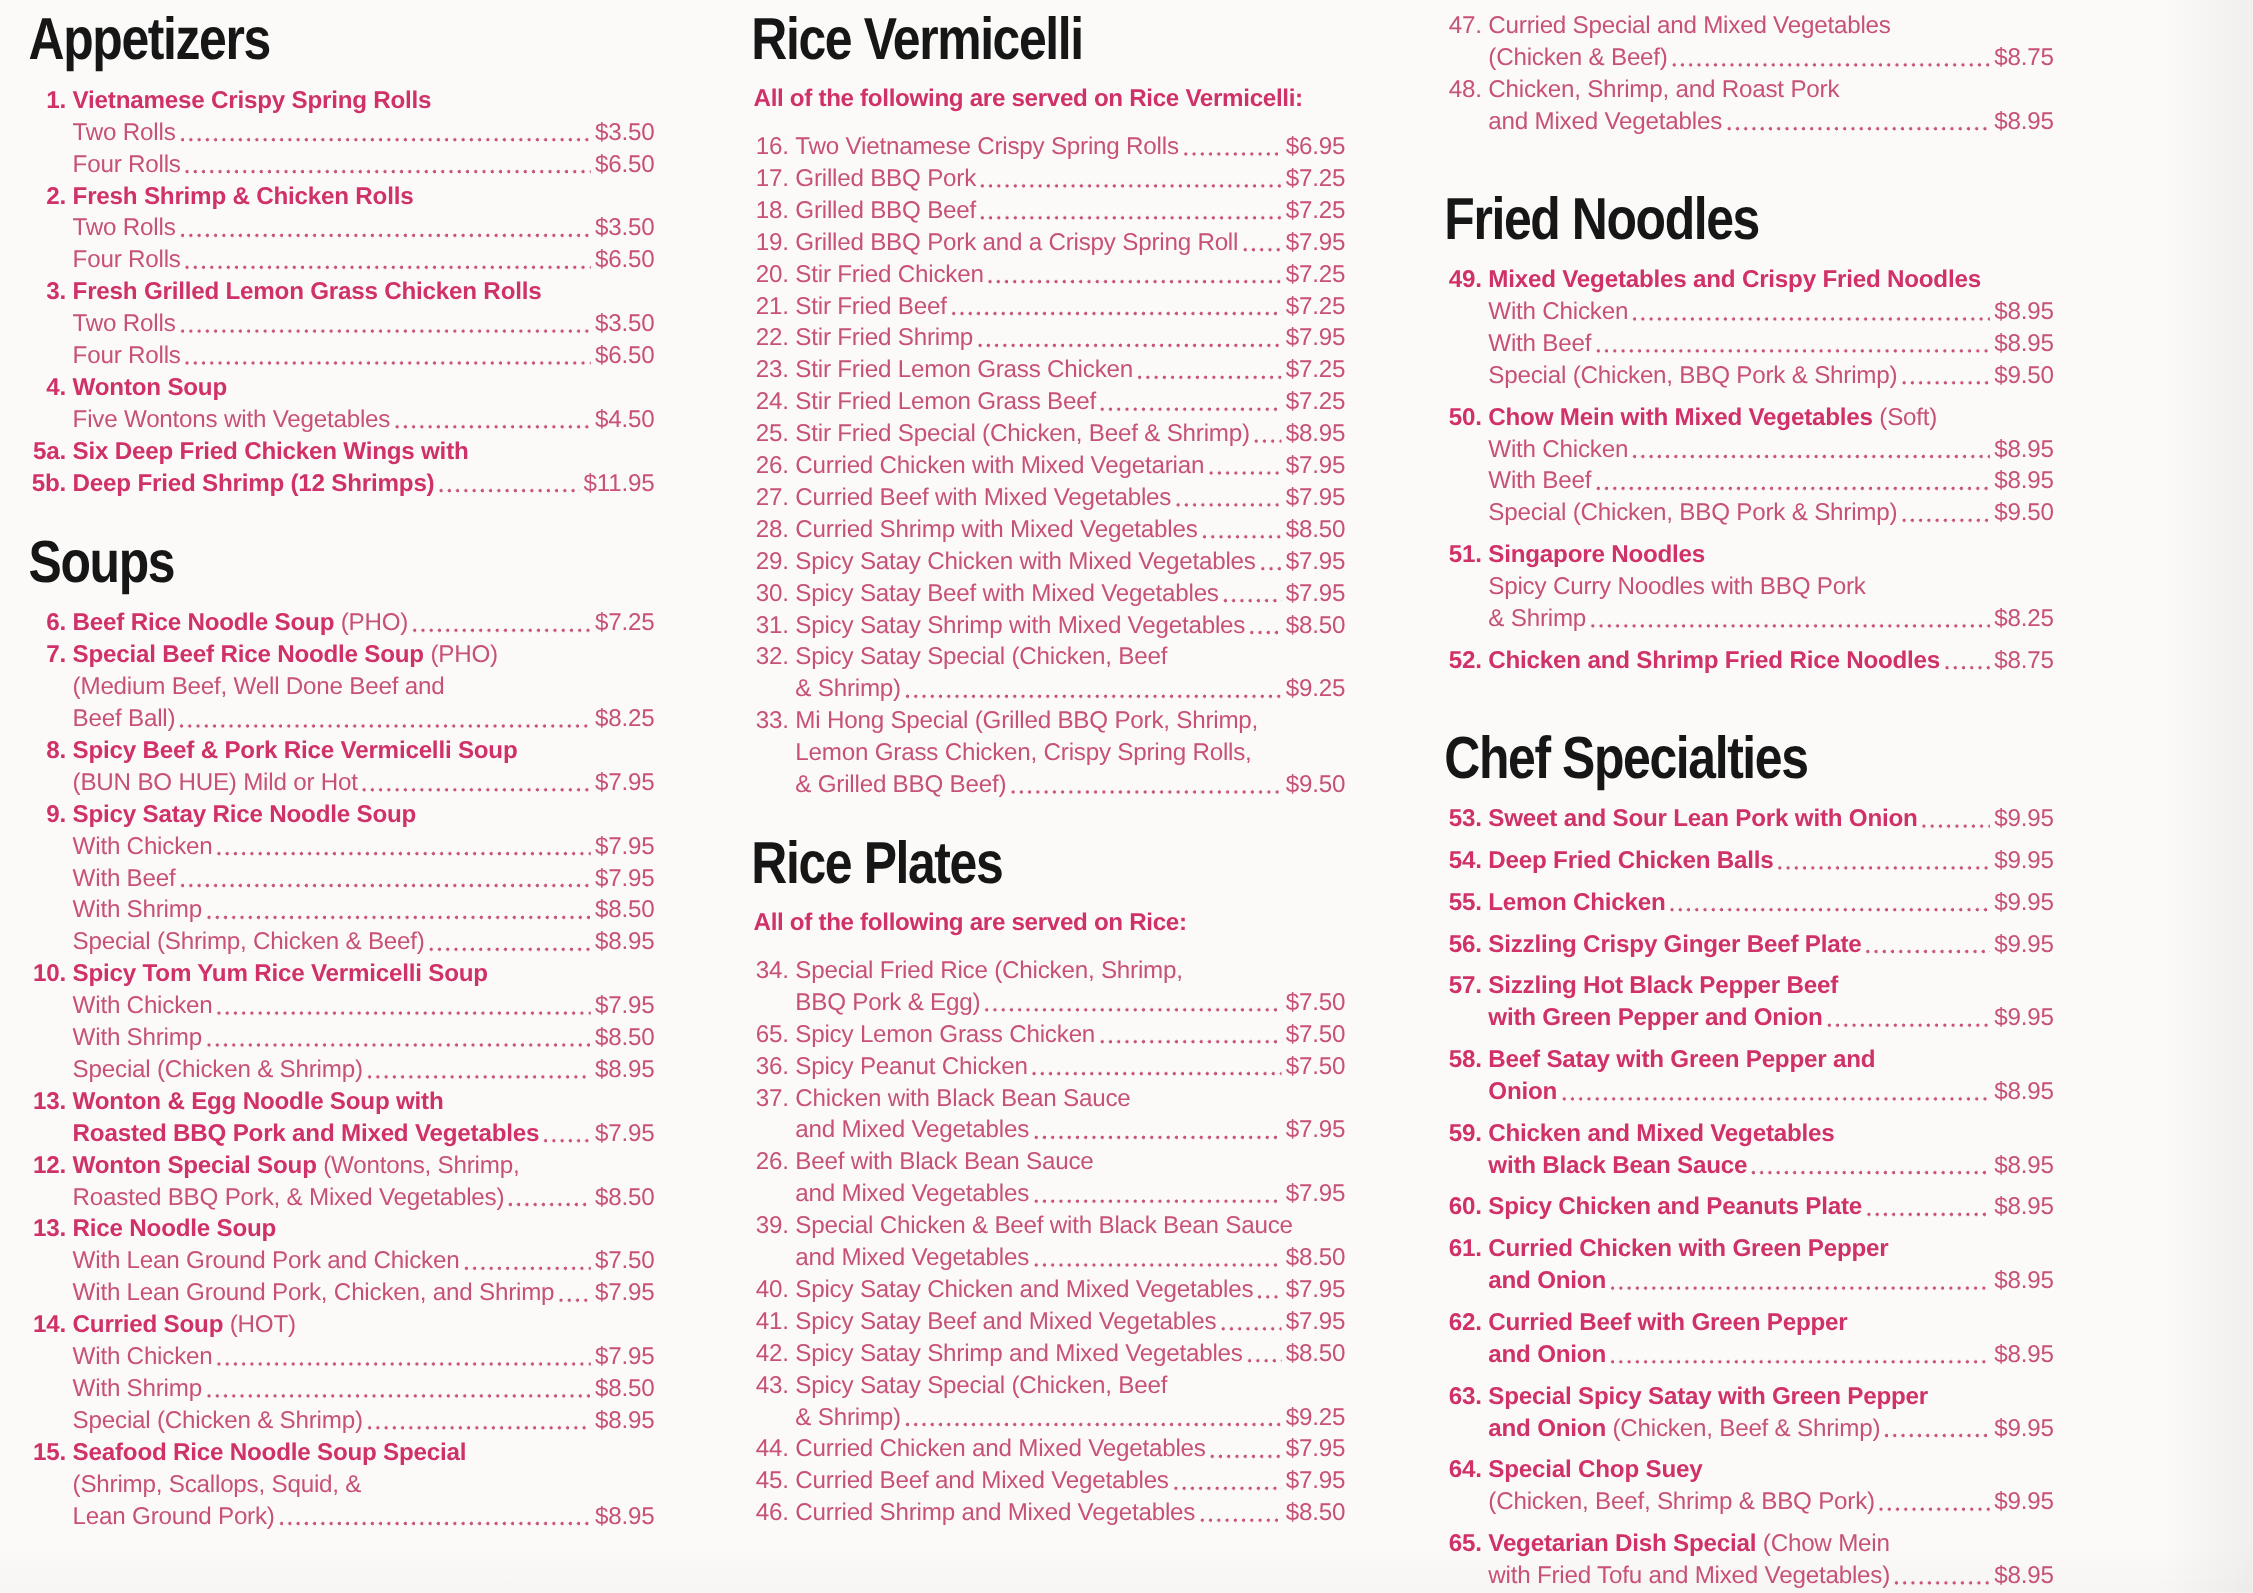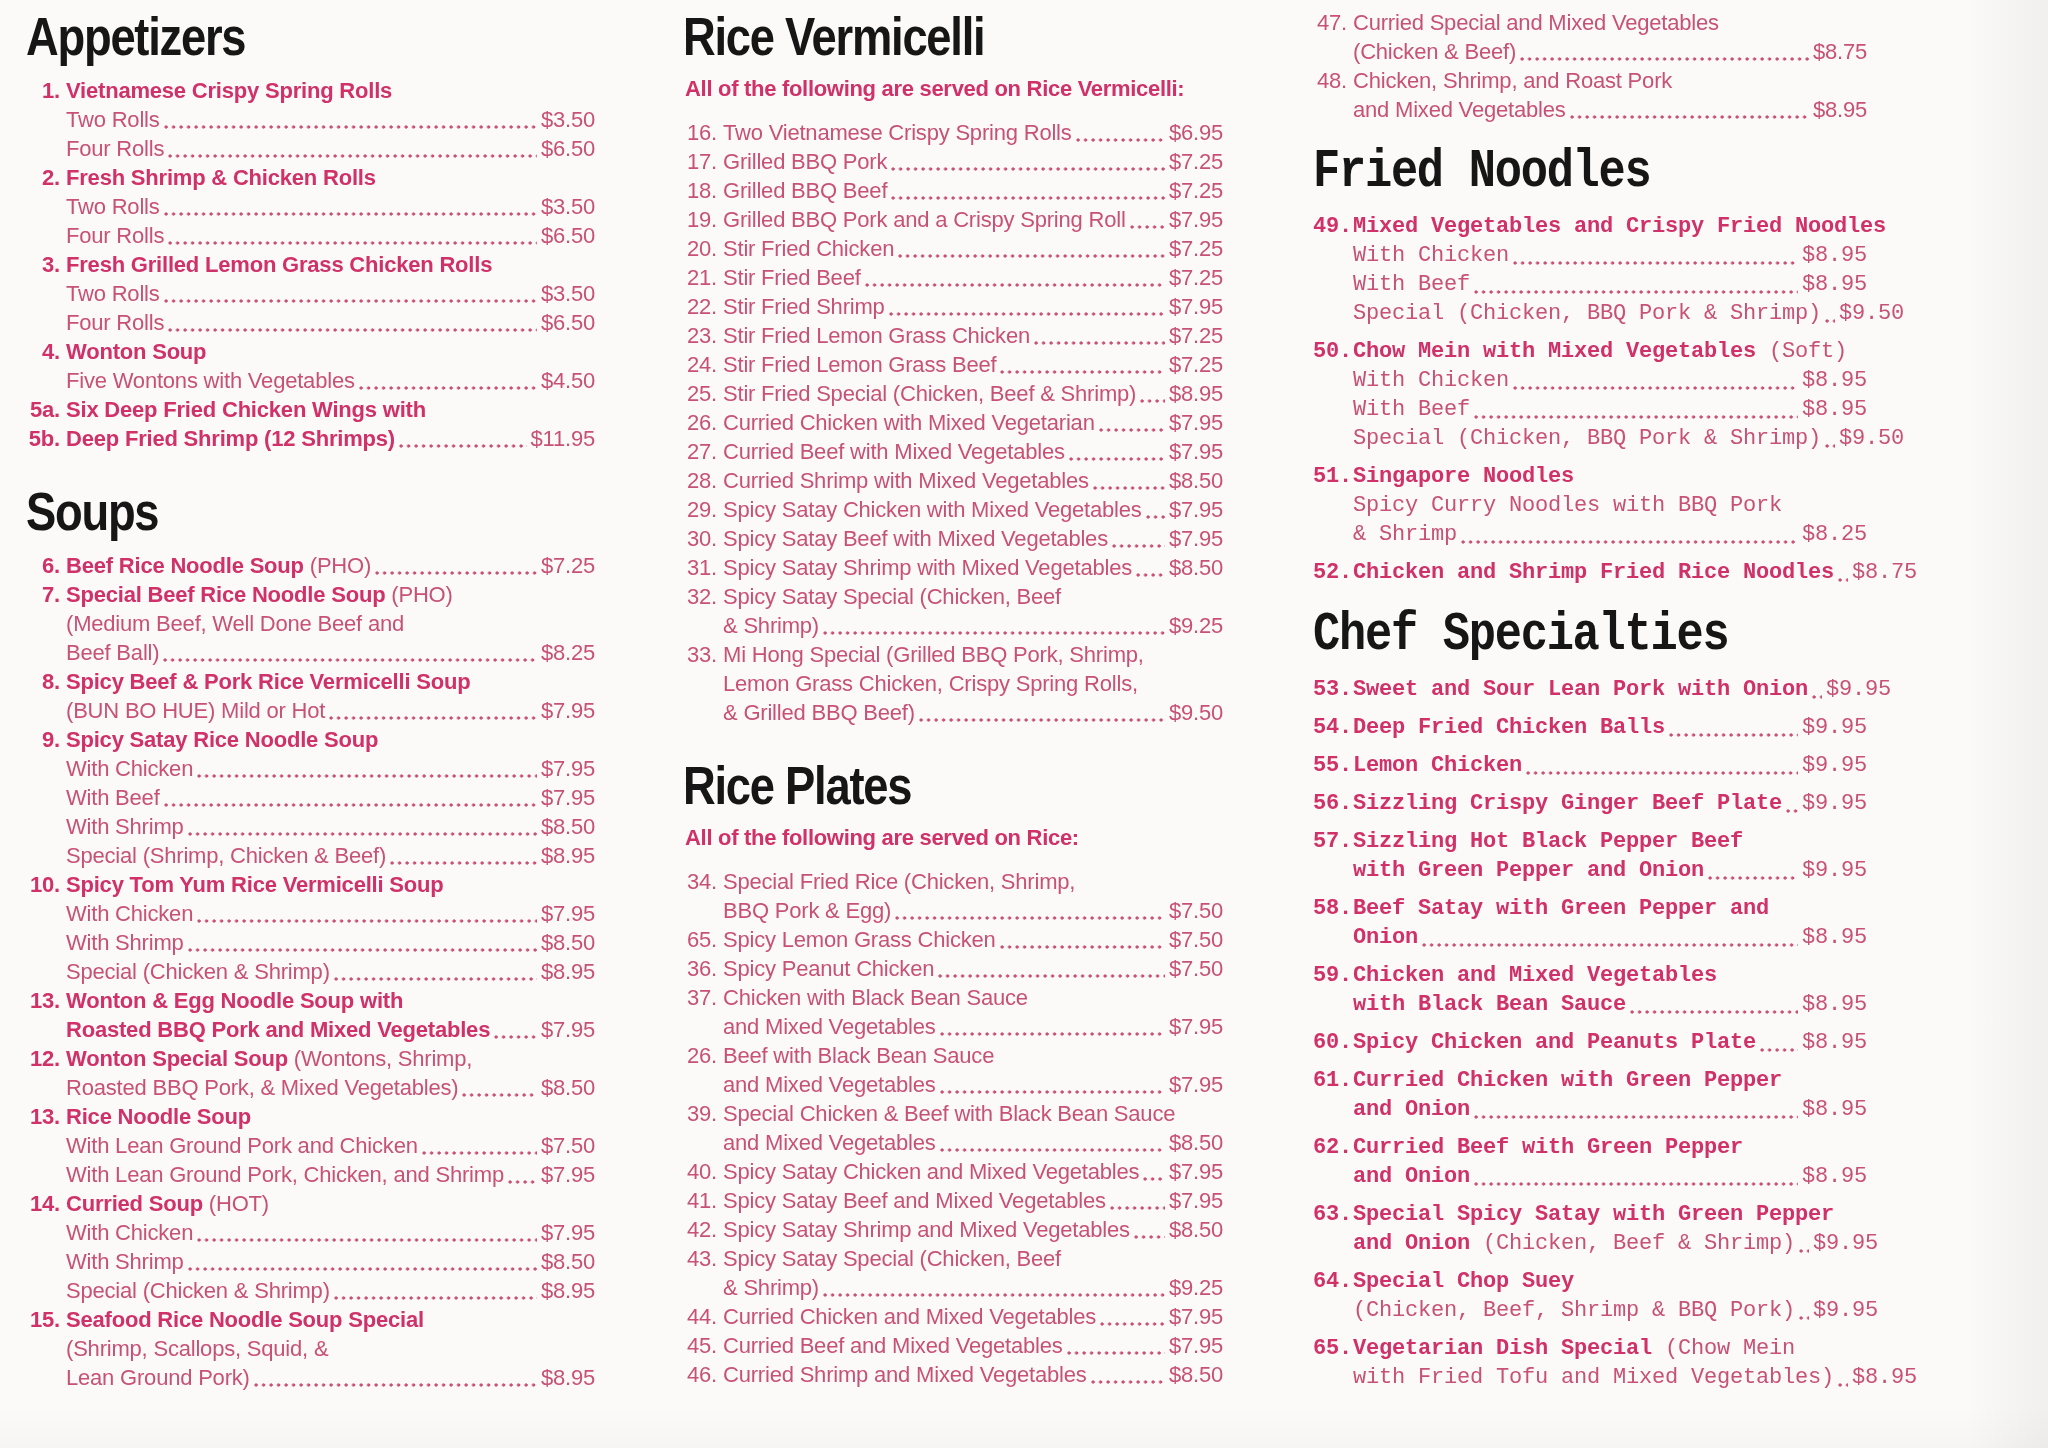--- a/index.html
+++ b/index.html
@@ -20,21 +20,21 @@
     display:flex;
     padding:8px 0 0 26px;
     box-sizing:border-box;
   }
   .col{flex:none;}
   .col1{width:569px;margin-right:88px;}
   .col2{width:540px;margin-right:90px;}
   .col3{width:554px;}
   .block{margin:0;}
   .block:not(:first-child){margin-top:30px;}
-  .col3 .block:not(:first-child){margin-top:20px;font-family:Liberation Mono, monospace;}
+  .col3 .block:not(:first-child){margin-top:47px;}
   h2.heading{
     margin:0 0 12px 0;
     font-size:54px;
     line-height:1.04;
     font-weight:700;
     color:var(--ink);
     letter-spacing:-1.5px;
     transform:scaleX(0.84);
     transform-origin:0 50%;
     white-space:nowrap;

